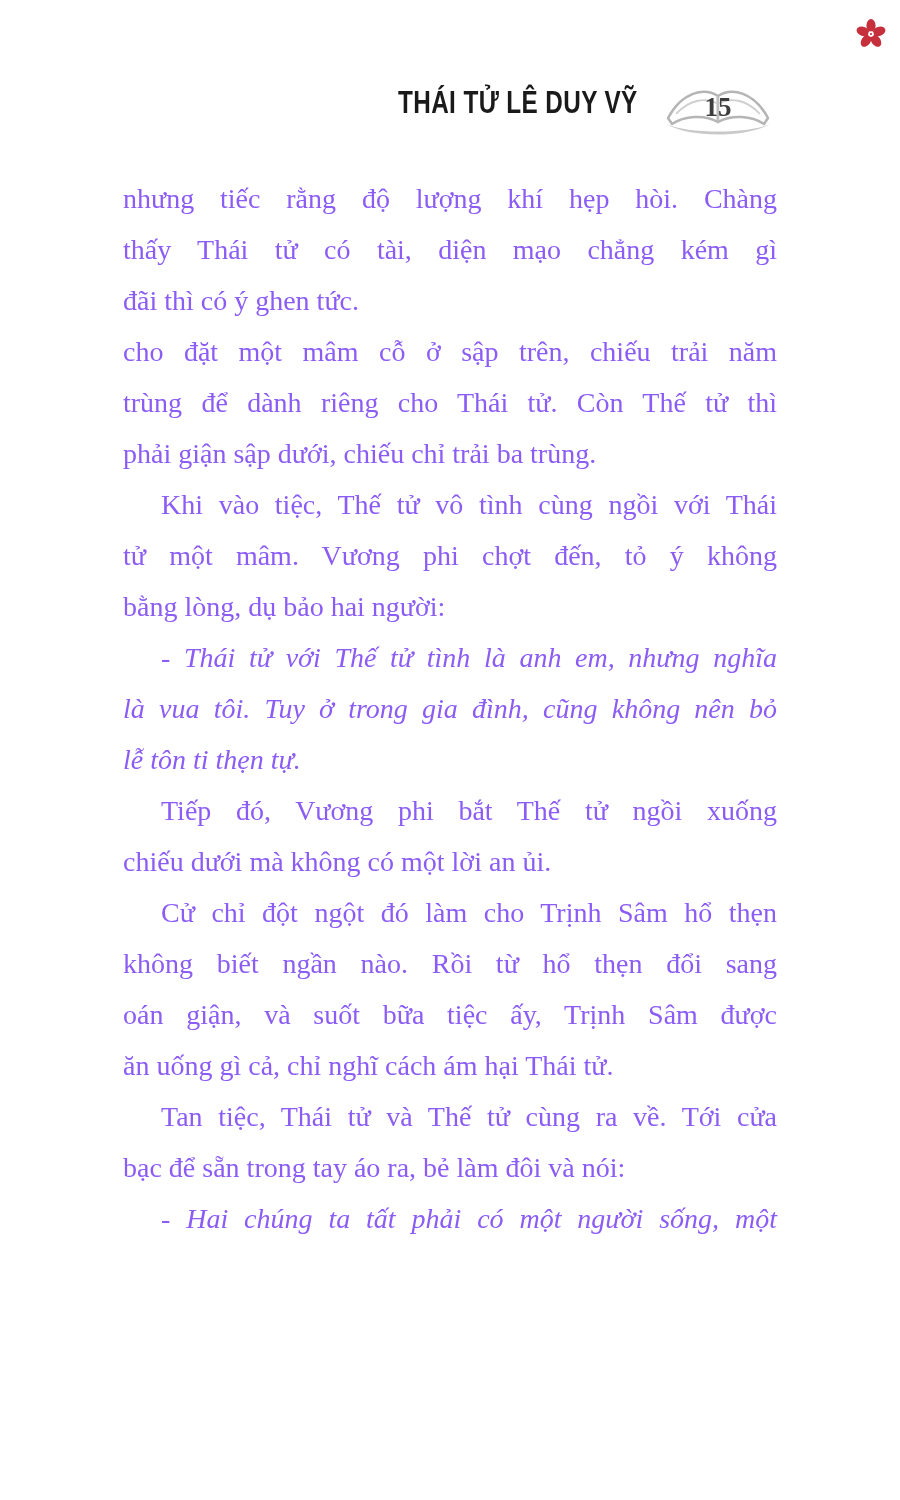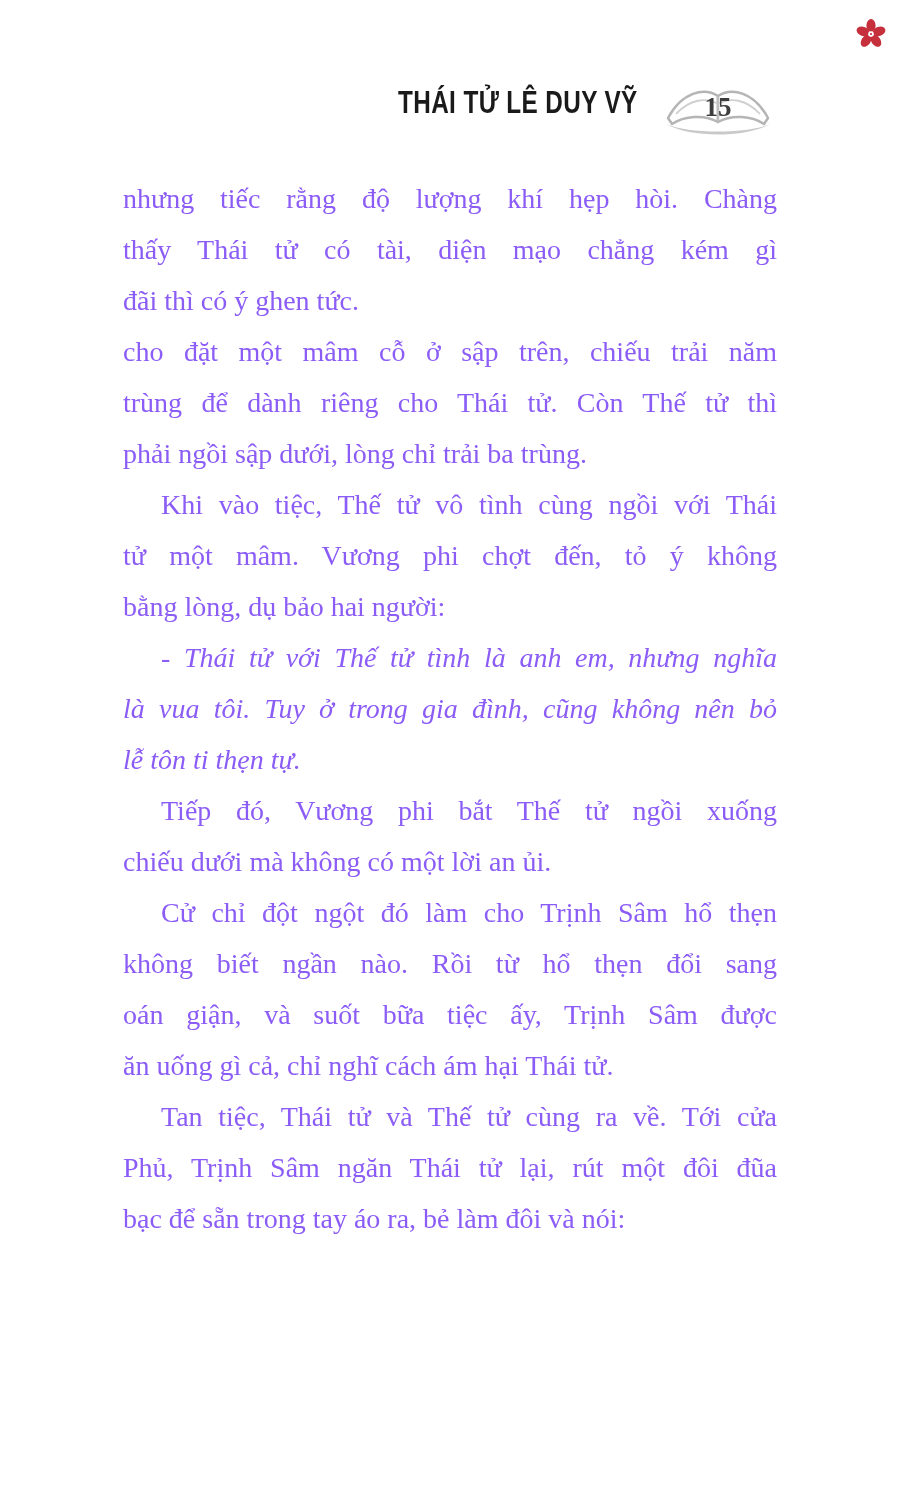--- a/index.html
+++ b/index.html
@@ -112,31 +112,31 @@
       </svg>
     </div>
   </header>
 
   <main class="body-text">
       <div class="line">nhưng tiếc rằng độ lượng khí hẹp hòi. Chàng</div>
       <div class="line">thấy Thái tử có tài, diện mạo chẳng kém gì</div>
       <div class="line para-end">đãi thì có ý ghen tức.</div>
       <div class="line">cho đặt một mâm cỗ ở sập trên, chiếu trải năm</div>
       <div class="line">trùng để dành riêng cho Thái tử. Còn Thế tử thì</div>
-      <div class="line para-end">phải ngồi sập dưới, lòng chỉ trải ba trùng.</div>
+      <div class="line para-end">phải giận sập dưới, chiếu chỉ trải ba trùng.</div>
       <div class="line indent">Khi vào tiệc, Thế tử vô tình cùng ngồi với Thái</div>
       <div class="line">tử một mâm. Vương phi chợt đến, tỏ ý không</div>
       <div class="line para-end">bằng lòng, dụ bảo hai người:</div>
       <div class="line italic indent">- Thái tử với Thế tử tình là anh em, nhưng nghĩa</div>
       <div class="line italic">là vua tôi. Tuy ở trong gia đình, cũng không nên bỏ</div>
       <div class="line italic para-end">lễ tôn ti thẹn tự.</div>
       <div class="line indent">Tiếp đó, Vương phi bắt Thế tử ngồi xuống</div>
       <div class="line para-end">chiếu dưới mà không có một lời an ủi.</div>
       <div class="line indent">Cử chỉ đột ngột đó làm cho Trịnh Sâm hổ thẹn</div>
       <div class="line">không biết ngần nào. Rồi từ hổ thẹn đổi sang</div>
       <div class="line">oán giận, và suốt bữa tiệc ấy, Trịnh Sâm được</div>
       <div class="line para-end">ăn uống gì cả, chỉ nghĩ cách ám hại Thái tử.</div>
       <div class="line indent">Tan tiệc, Thái tử và Thế tử cùng ra về. Tới cửa</div>
-      <div class="line">Phủ, Trịnh Sâm ngăn Thái tử lại, rút một đôi đũa</div>
       <div class="line para-end">bạc để sẵn trong tay áo ra, bẻ làm đôi và nói:</div>
+      <div class="line italic indent">- Hai chúng ta tất phải có một người sống, một</div>
     </main>
 
 </div>
 
 </body></html>

